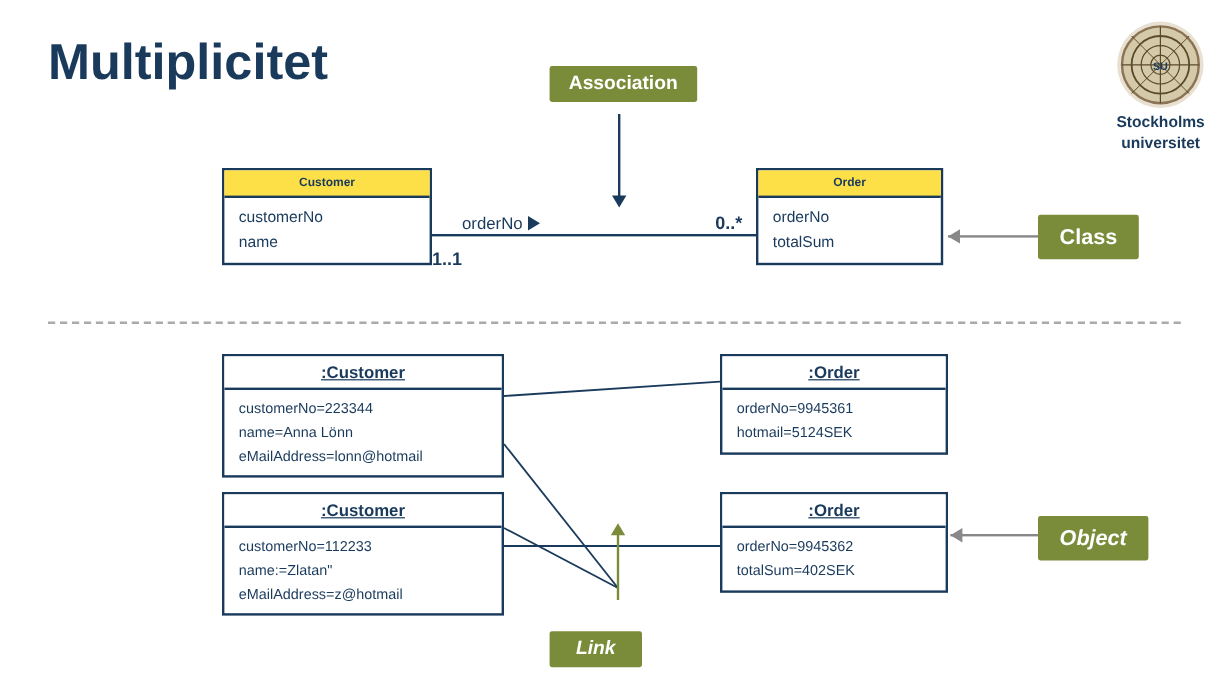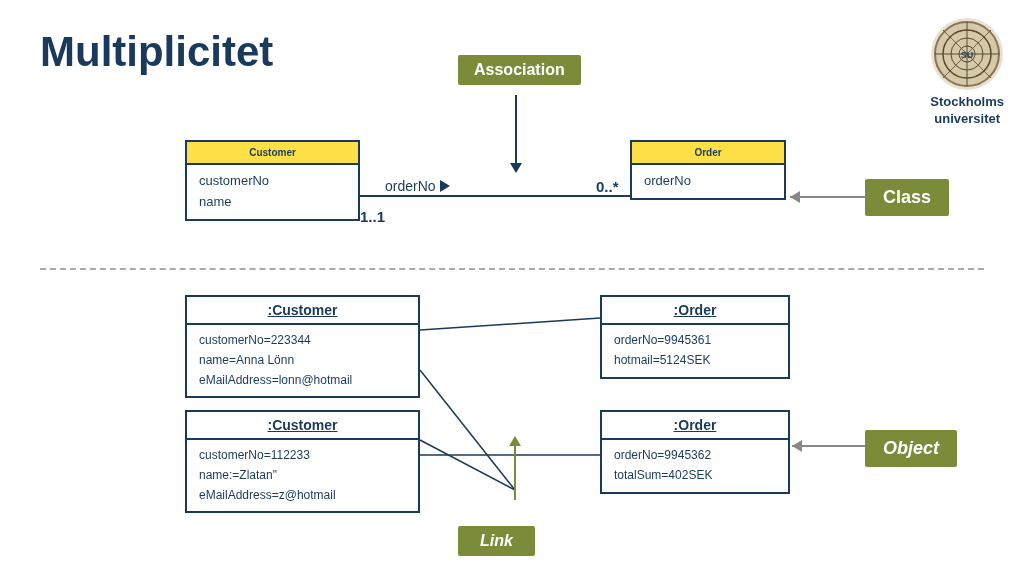--- a/index.html
+++ b/index.html
@@ -361,20 +361,21 @@
   <div class="uml-class-body">
     <div>customerNo</div>
     <div>name</div>
   </div>
 </div>
 
 <div class="uml-class order-class">
   <div class="uml-class-header">Order</div>
   <div class="uml-class-body">
     <div>orderNo</div>
+    <div>totalSum</div>
   </div>
 </div>
 
 <div class="assoc-line"></div>
 
 <div class="placed-label">
   <span>orderNo</span>
   <span class="arrow-right"></span>
 </div>
 

